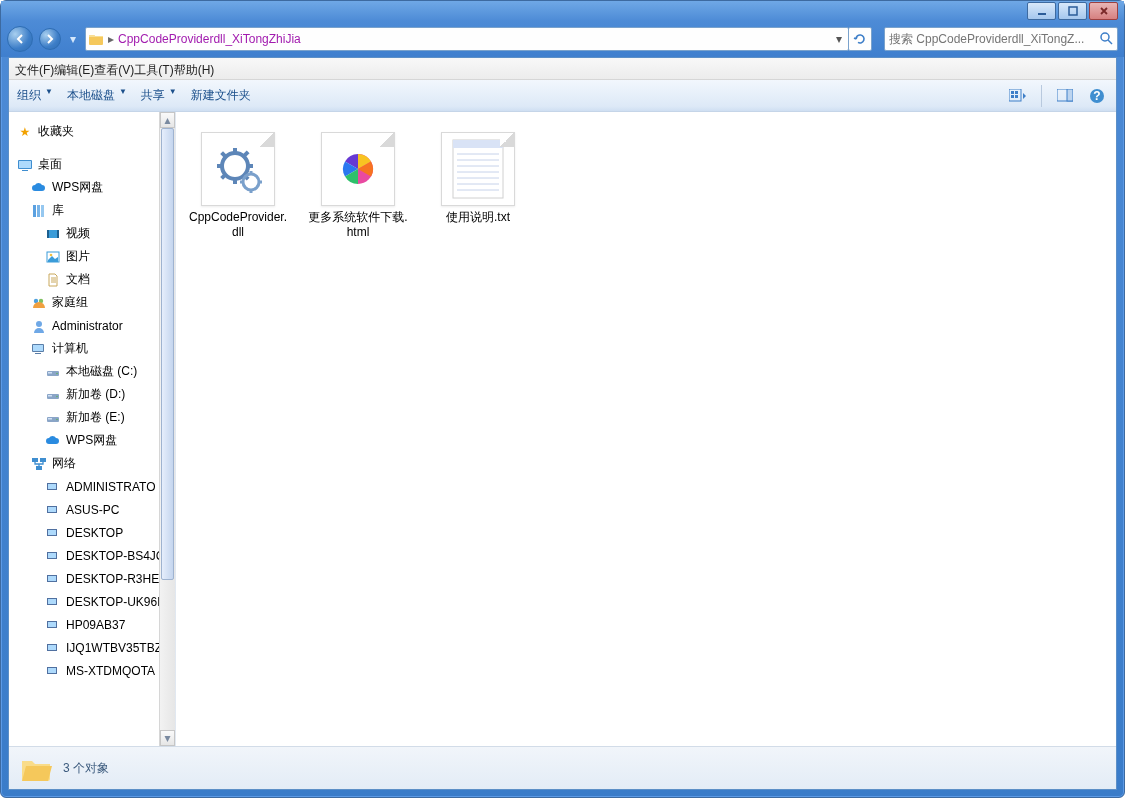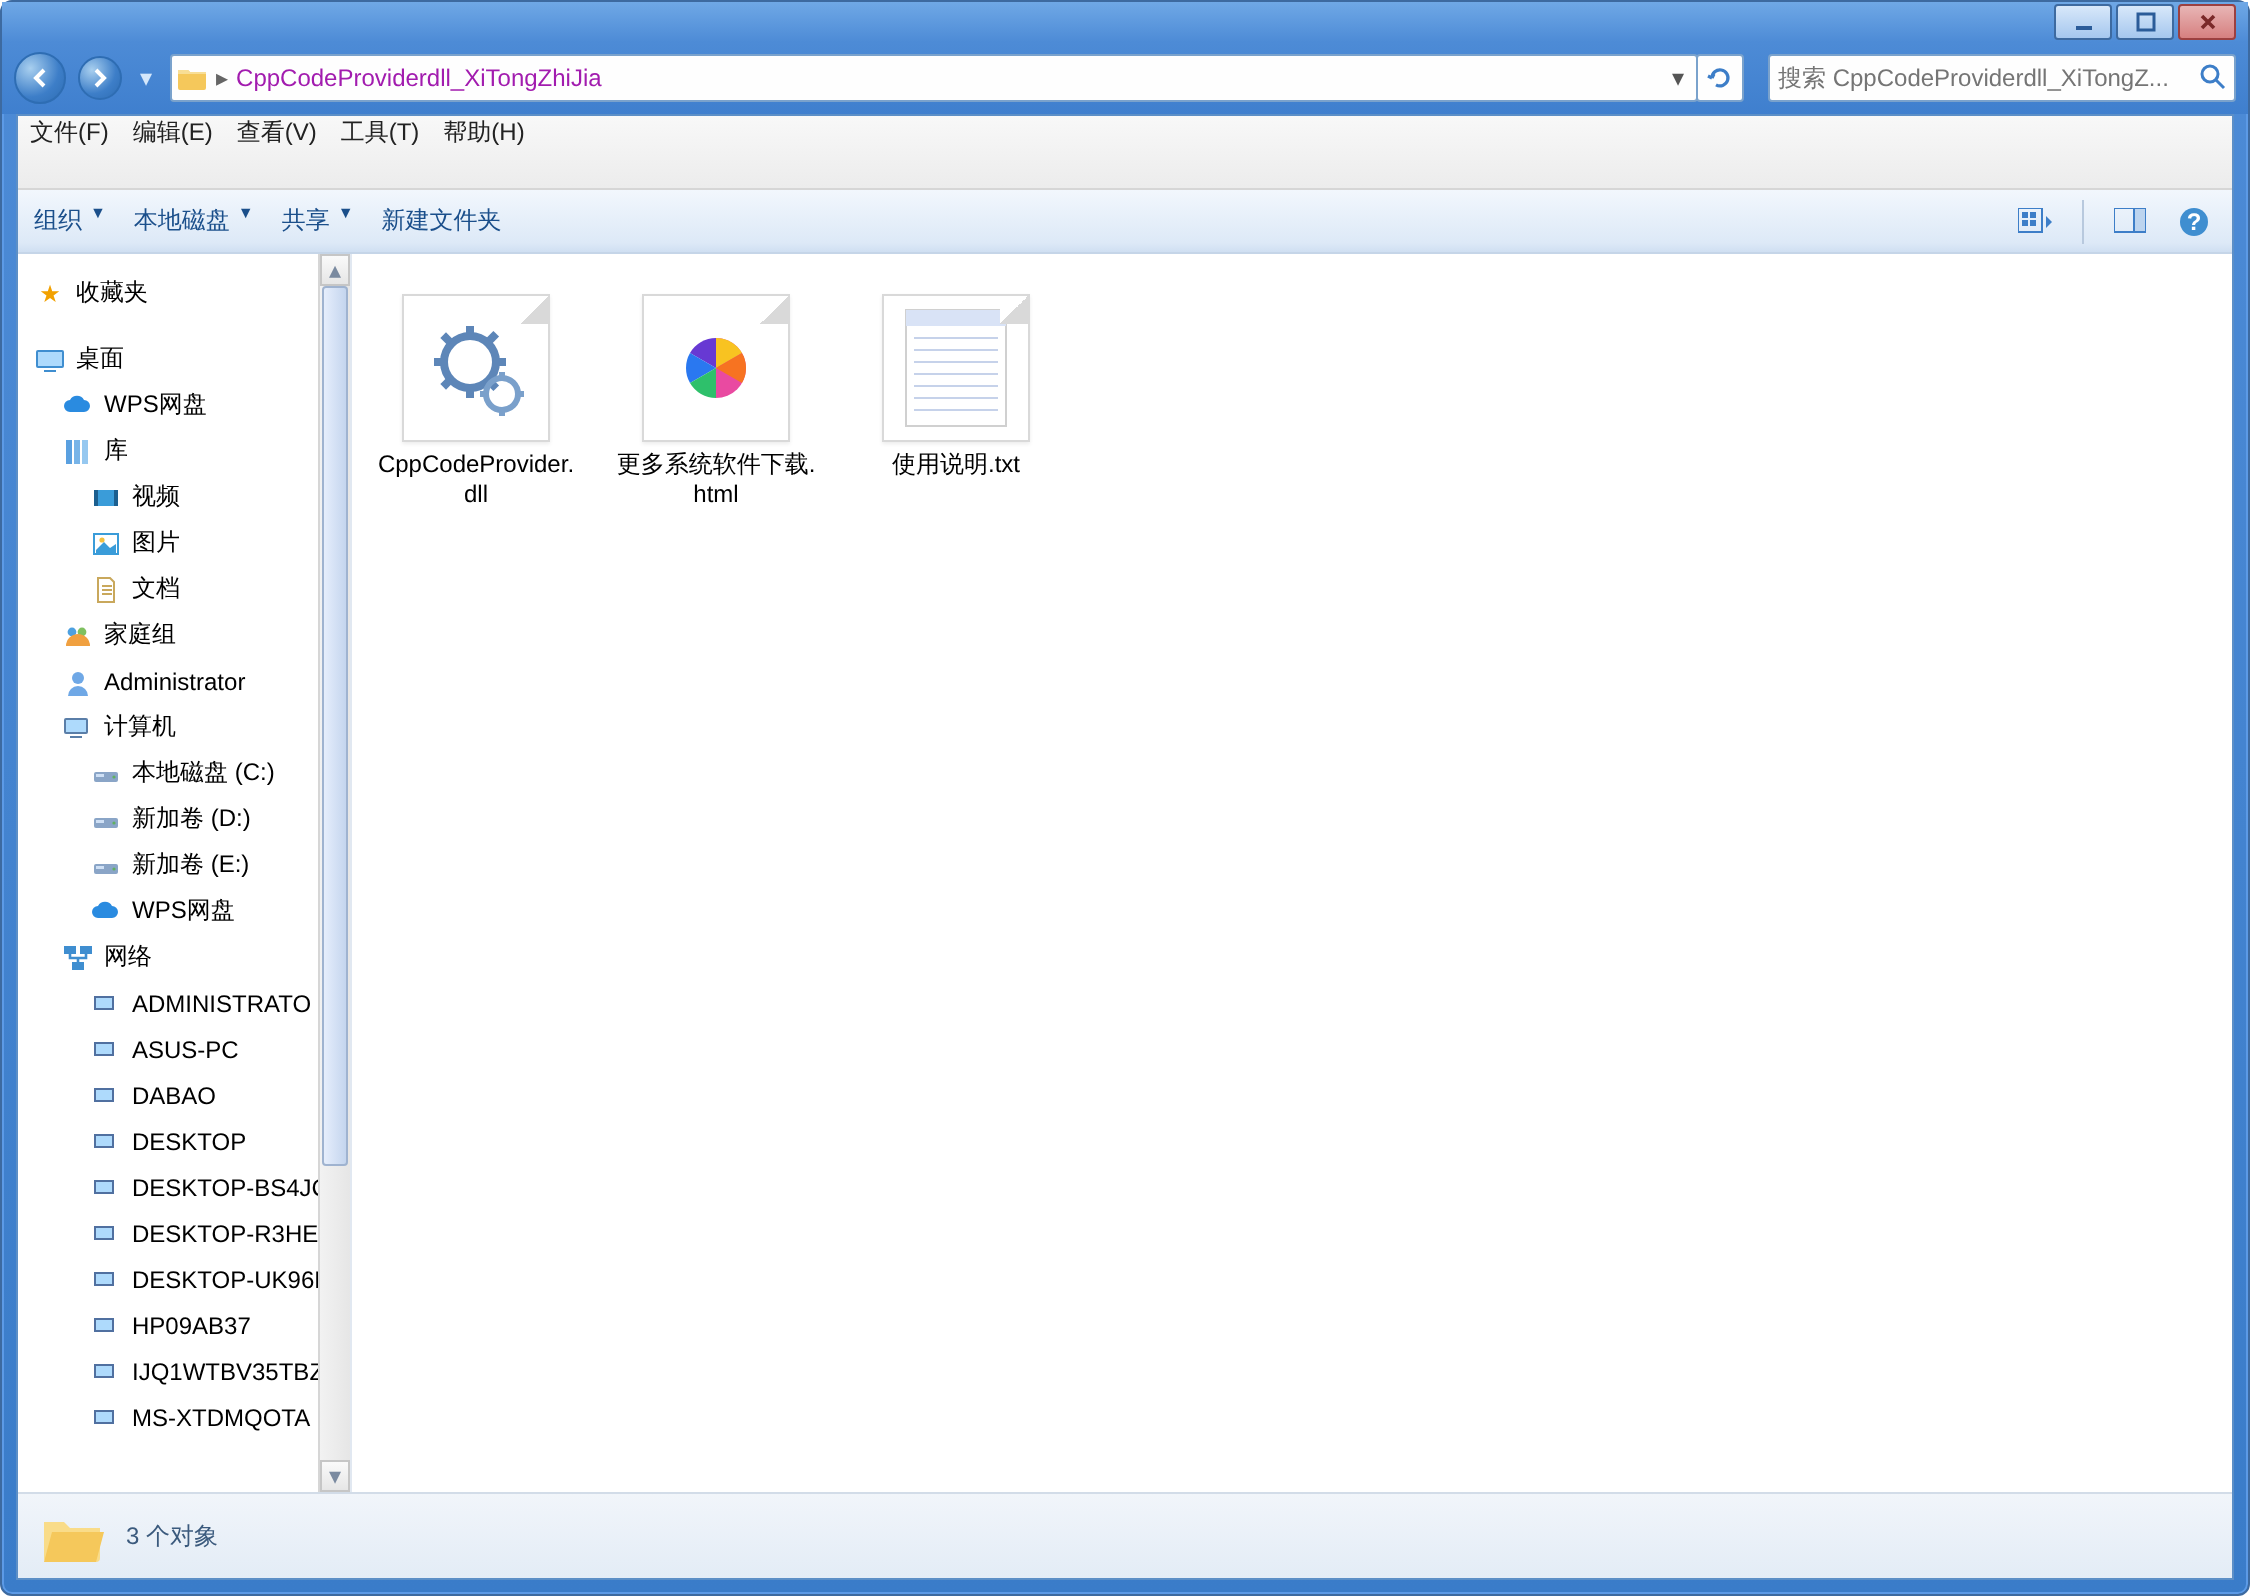--- a/index.html
+++ b/index.html
@@ -18,21 +18,21 @@
 .addr { flex: 1; background: #fefefe; border: 1px solid #7aa2cc; border-radius: 2px; display: flex; align-items: center; padding: 0 2px; gap: 2px; }
 .addr-icon { width: 16px; height: 16px; display:flex;align-items:center;justify-content:center; }
 .addr-sep { color: #666; padding: 0 2px; }
 .addr-text { color: #a21caf; }
 .addr-dd { margin-left: auto; color: #555; padding: 0 4px; }
 .refresh-btn { width: 24px; height: 24px; background: #fefefe; border: 1px solid #7aa2cc; border-radius: 2px; margin-left: -1px; display: flex; align-items: center; justify-content: center; color: #3d7ec8; }
 .search { width: 234px; height: 24px; background: #fefefe; border: 1px solid #7aa2cc; border-radius: 2px; margin-left: 6px; display: flex; align-items: center; padding: 0 4px; }
 .search input { border: none; outline: none; flex: 1; color: #888; background: transparent; }
 .search-ico { color: #3d7ec8; }
 .content { flex: 1; background: #fff; margin: 0 7px 7px 7px; border: 1px solid #5c8fc7; display: flex; flex-direction: column; }
-.menubar { height: 37px; background: linear-gradient(to bottom, #f8f8f8, #ececec); border-bottom: 1px solid #d6d6d6; display: flex; align-items: flex-start; padding: 0 6px; gap: 12px; }
+.menubar { height: 22px; background: linear-gradient(to bottom, #f8f8f8, #ececec); border-bottom: 1px solid #d6d6d6; display: flex; align-items: flex-end; padding: 0 6px; }
 .menu-item { color: #222; cursor: default; }
 .toolbar { height: 32px; background: linear-gradient(to bottom, #f2f7fd, #dde9f7 85%,#cfdff2); border-bottom: 1px solid #c5d5e8; display: flex; align-items: center; padding: 0 8px; gap: 14px; }
 .tool-item { color: #1b4f8b; display: flex; align-items: flex-start; gap: 4px; cursor: default; }
 .tool-item .dd { font-size: 8px; color: #1b4f8b; }
 .tool-right { margin-left: auto; display: flex; align-items: center; gap: 10px; }
 .tool-ico { width: 22px; height: 22px; display:flex;align-items:center;justify-content:center; color: #3d7ec8; }
 .body { flex: 1; display: flex; min-height: 0; }
 .sidebar { width: 167px; border-right: 1px solid #e1e8f1; background: #fff; padding: 8px 0; overflow: hidden; position: relative; display:flex; flex-direction:column;}
 .tree-scroll { flex:1; overflow:hidden; }
 .tree { list-style: none; }
@@ -335,29 +335,20 @@
                 </span>
                 <span>ASUS-PC</span>
               </li>
           <li class="lvl2">
                 <span class="ico pc">
                   <svg width="14" height="14" viewBox="0 0 14 14">
                     <rect x="1" y="3" width="10" height="7" fill="#5070a0"></rect>
                     <rect x="2" y="4" width="8" height="5" fill="#aedafc"></rect>
                   </svg>
                 </span>
-                <span>DABAO</span>
-              </li>
-          <li class="lvl2">
-                <span class="ico pc">
-                  <svg width="14" height="14" viewBox="0 0 14 14">
-                    <rect x="1" y="3" width="10" height="7" fill="#5070a0"></rect>
-                    <rect x="2" y="4" width="8" height="5" fill="#aedafc"></rect>
-                  </svg>
-                </span>
                 <span>DESKTOP</span>
               </li>
           <li class="lvl2">
                 <span class="ico pc">
                   <svg width="14" height="14" viewBox="0 0 14 14">
                     <rect x="1" y="3" width="10" height="7" fill="#5070a0"></rect>
                     <rect x="2" y="4" width="8" height="5" fill="#aedafc"></rect>
                   </svg>
                 </span>
                 <span>DESKTOP-BS4JC</span>

